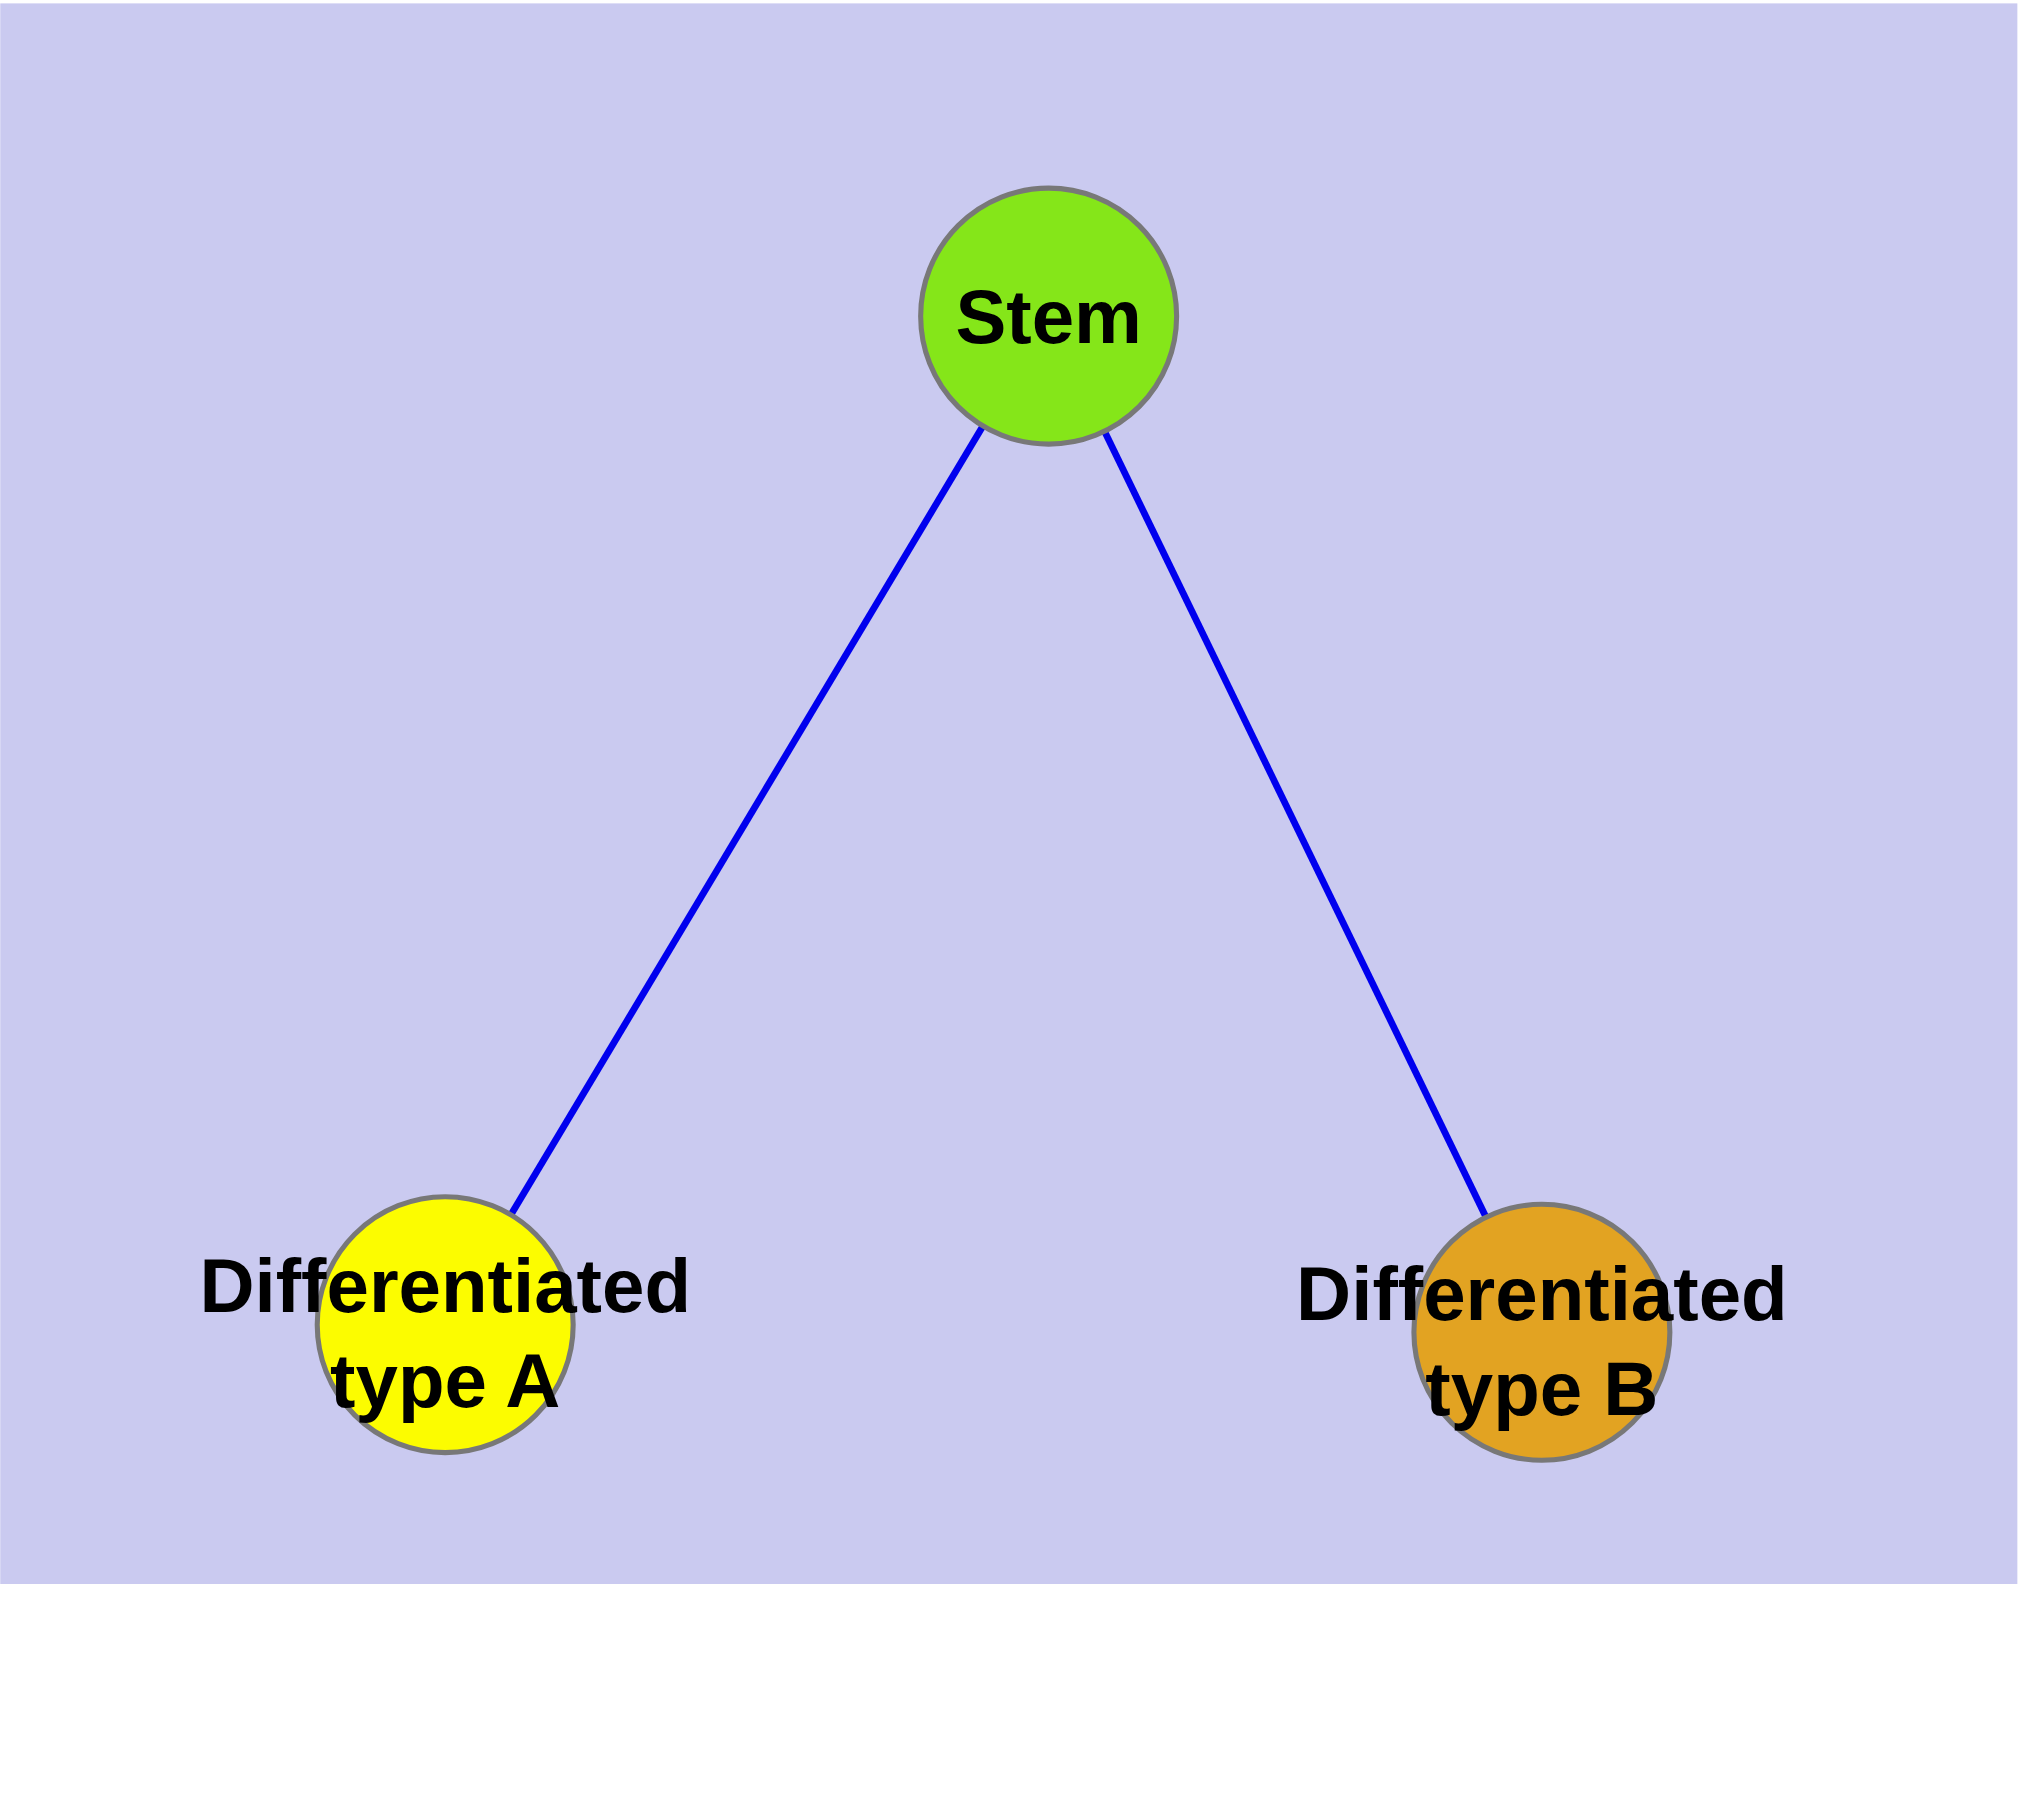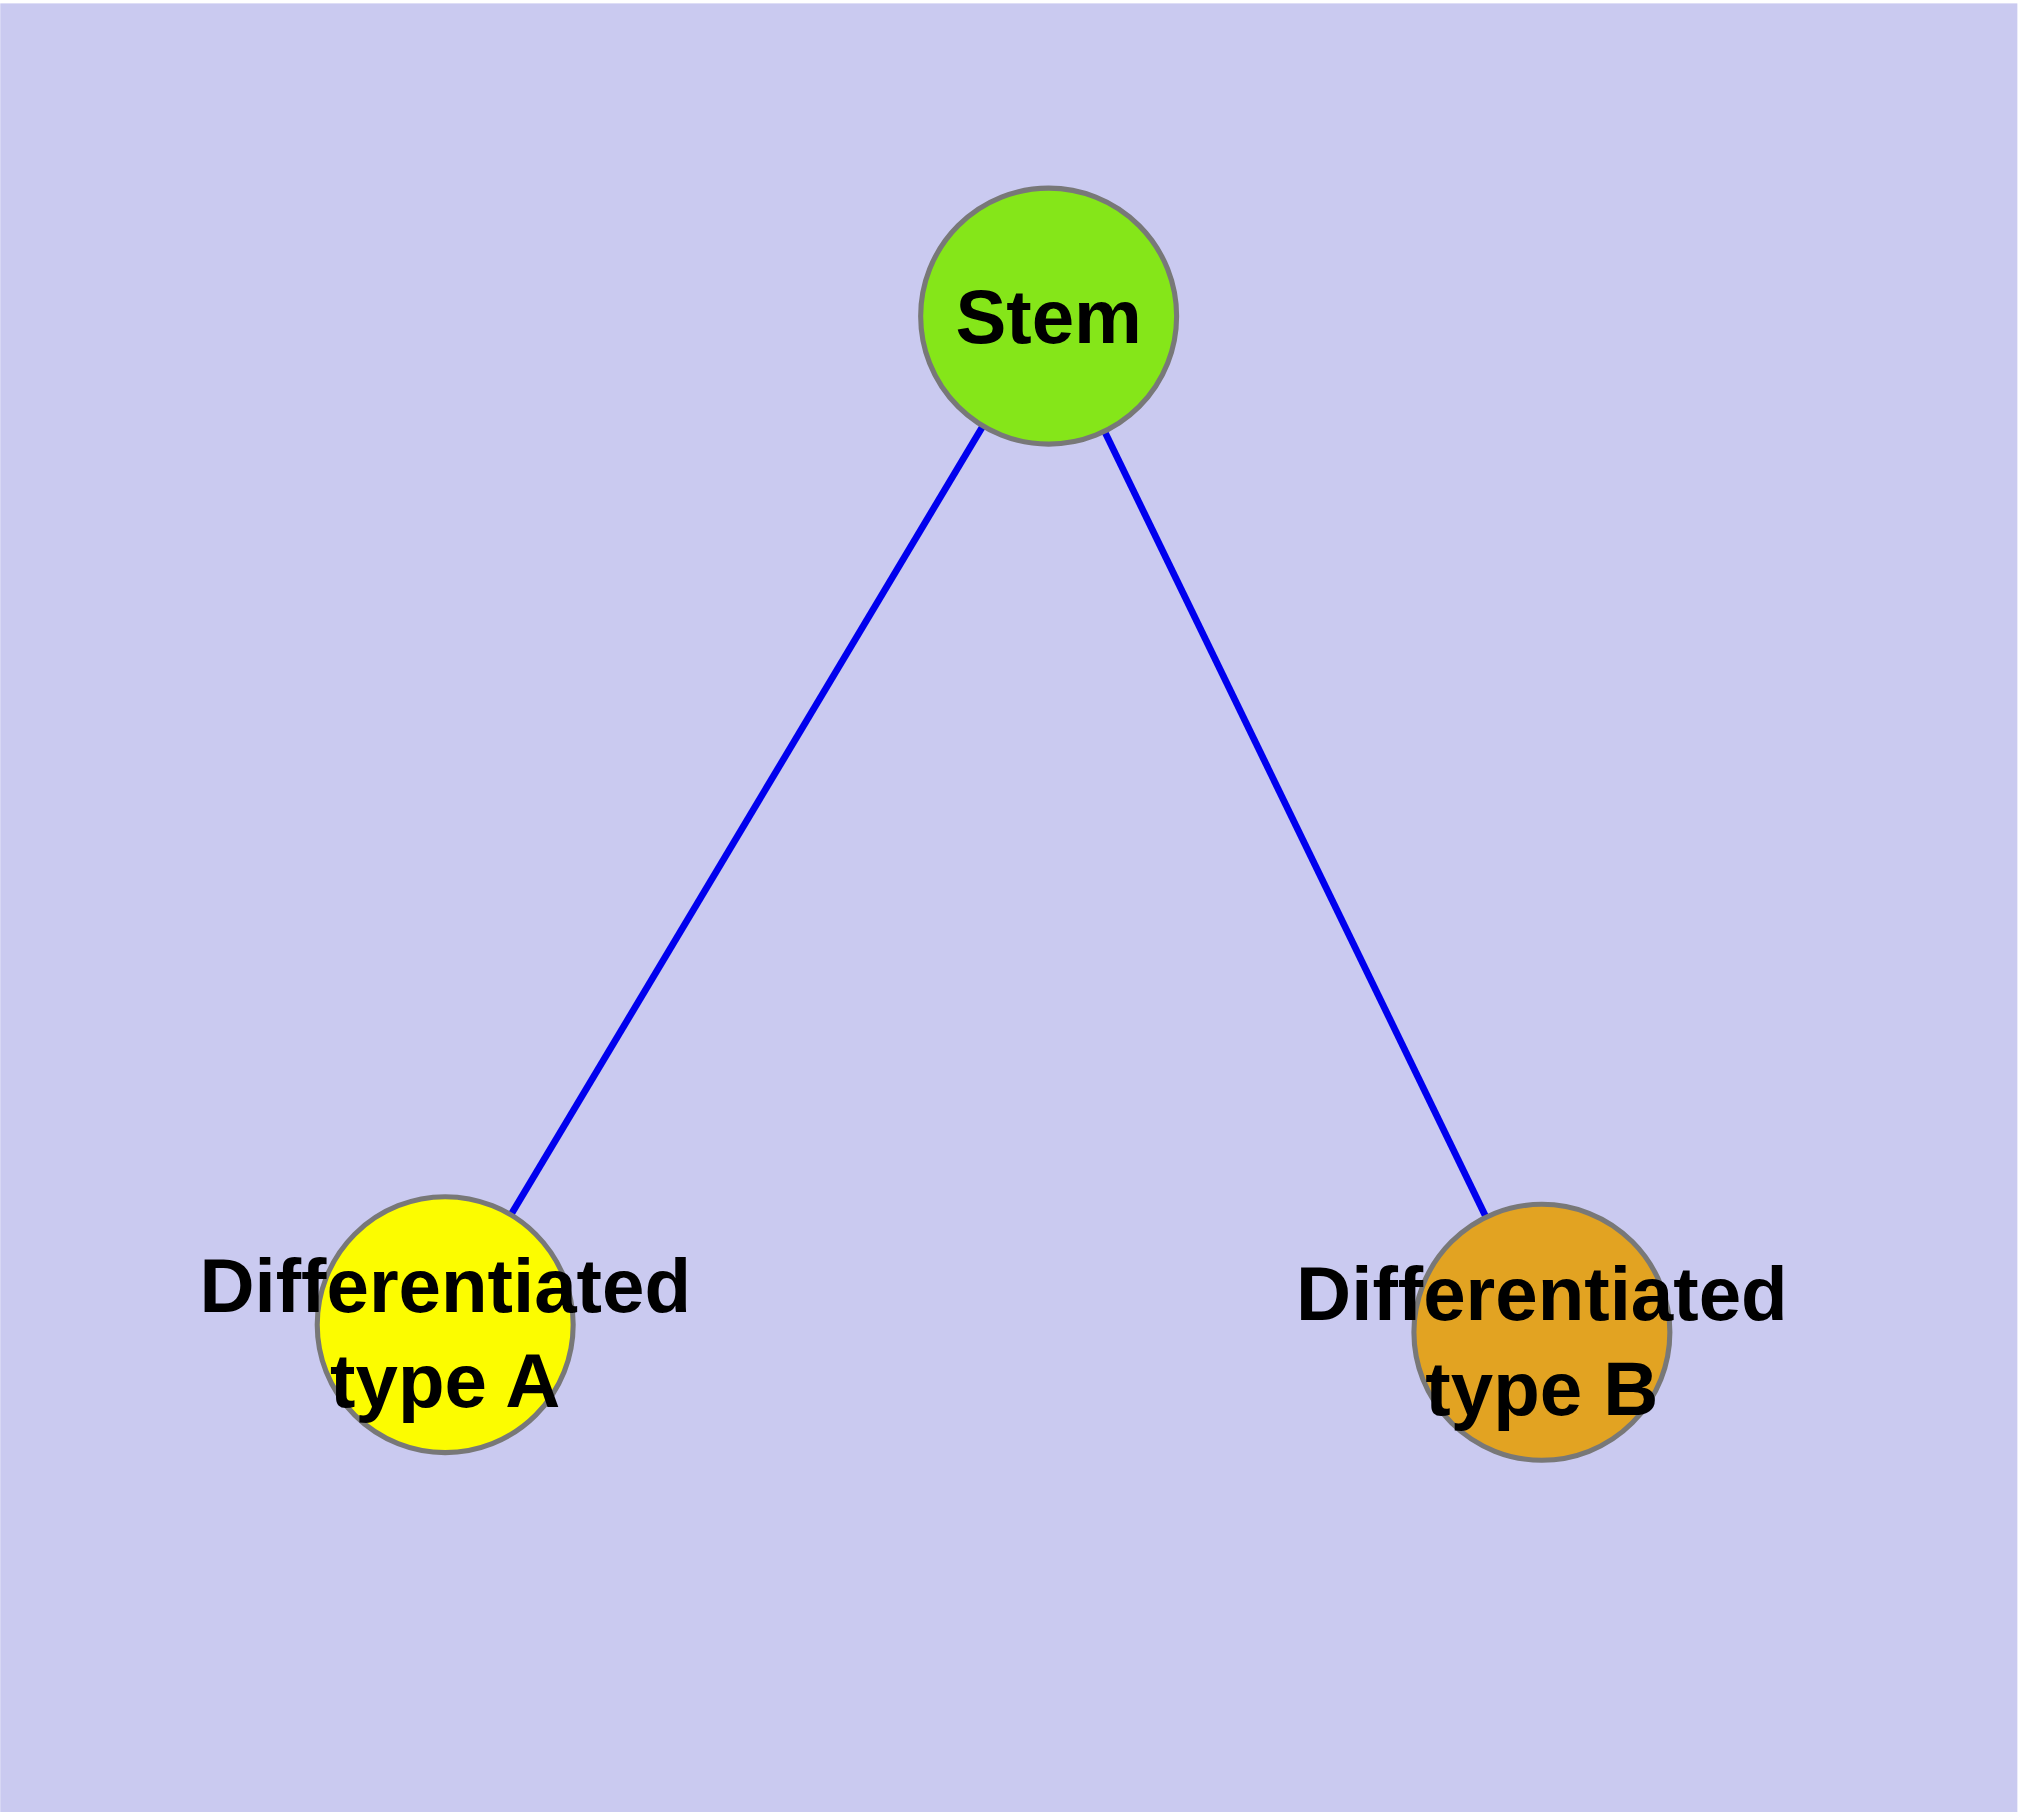--- a/index.html
+++ b/index.html
@@ -3,21 +3,21 @@
 <meta charset="utf-8">
 <style>
   html, body {
     margin: 0;
     padding: 0;
     background: #ffffff;
   }
   .stage {
     position: relative;
     width: 2021px;
-    height: 1812px;
+    height: 1584px;
     background: #ffffff;
     overflow: hidden;
     font-family: "Liberation Sans", sans-serif;
   }
   svg.graph {
     position: absolute;
     left: 0;
     top: 0;
     display: block;
   }

